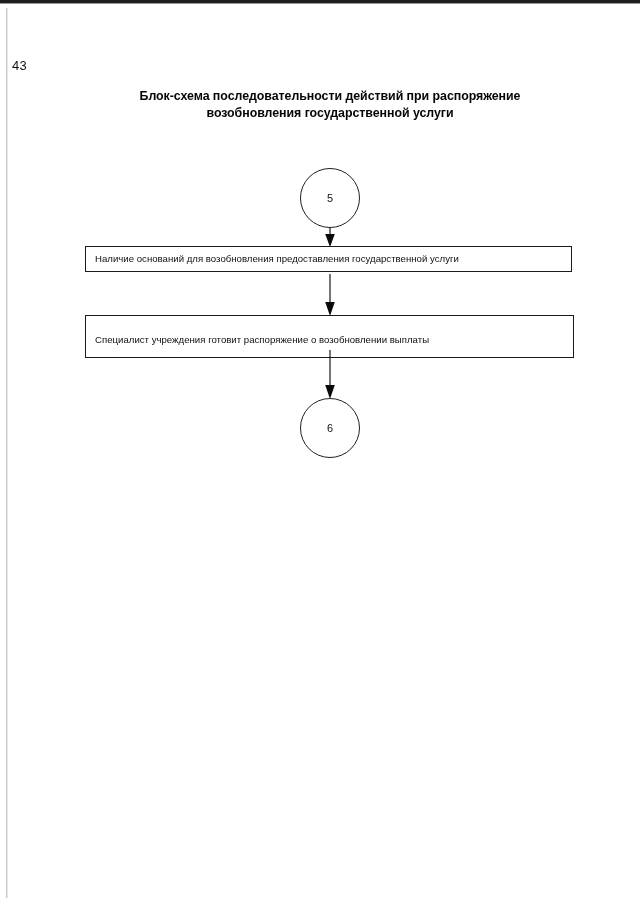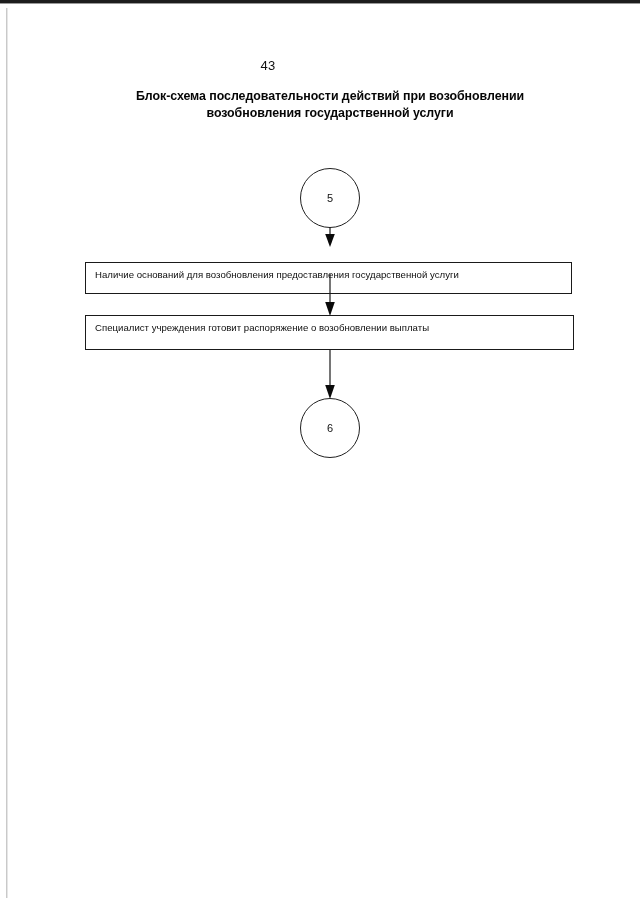--- a/index.html
+++ b/index.html
@@ -48,24 +48,24 @@
     left: 7px;
     top: 8px;
     width: 1px;
     height: 890px;
     background: #e6e6e6;
   }
 
   
   .page-number {
     position: absolute;
-    left: 2px;
+    left: 12px;
     top: 58px;
     width: 532px;
-    text-align: center;
+    text-align: left;
     font-size: 13px;
     color: #101010;
     letter-spacing: 0.2px;
   }
 
   
   .doc-title {
     position: absolute;
     left: 110px;
     top: 88px;
@@ -115,41 +115,41 @@
   .connector {
     position: absolute;
     width: 14px;
   }
   .connector svg { display: block; }
 
   
   #circle-5 { left: 300px; top: 168px; }
   #circle-6 { left: 300px; top: 398px; }
 
-  #box-1 { left: 85px; top: 246px; width: 487px; height: 32px; margin-top: 16px; }
-  #box-2 { left: 85px; top: 315px; width: 489px; height: 35px; }
+  #box-1 { left: 85px; top: 246px; width: 487px; height: 26px; }
+  #box-2 { left: 85px; top: 315px; width: 489px; height: 43px; align-items: center; }
 
   #conn-1 { left: 323px; top: 227px; height: 20px; }
   #conn-2 { left: 323px; top: 274px; height: 42px; }
   #conn-3 { left: 323px; top: 350px; height: 49px; }
 </style>
 </head>
 <body>
 
 <div id="page">
 
   <div class="scan-top-edge"></div>
   <div class="scan-top-edge2"></div>
   <div class="scan-left-line"></div>
   <div class="scan-left-line2"></div>
 
   <div class="page-number">43</div>
 
   <div class="doc-title">
-    <span class="ln">Блок-схема последовательности действий при возобновлении</span>
+    <span class="ln">Блок-схема последовательности действий при распоряжение</span>
     <span class="ln">возобновления государственной услуги</span>
   </div>
 
   <div class="node-circle" id="circle-5">
     <span>5</span>
   </div>
 
   <div class="connector" id="conn-1">
     <svg width="14" height="20" viewBox="0 0 14 20">
       <line x1="7" y1="0" x2="7" y2="11" stroke="#1a1a1a" stroke-width="1.2"></line>

